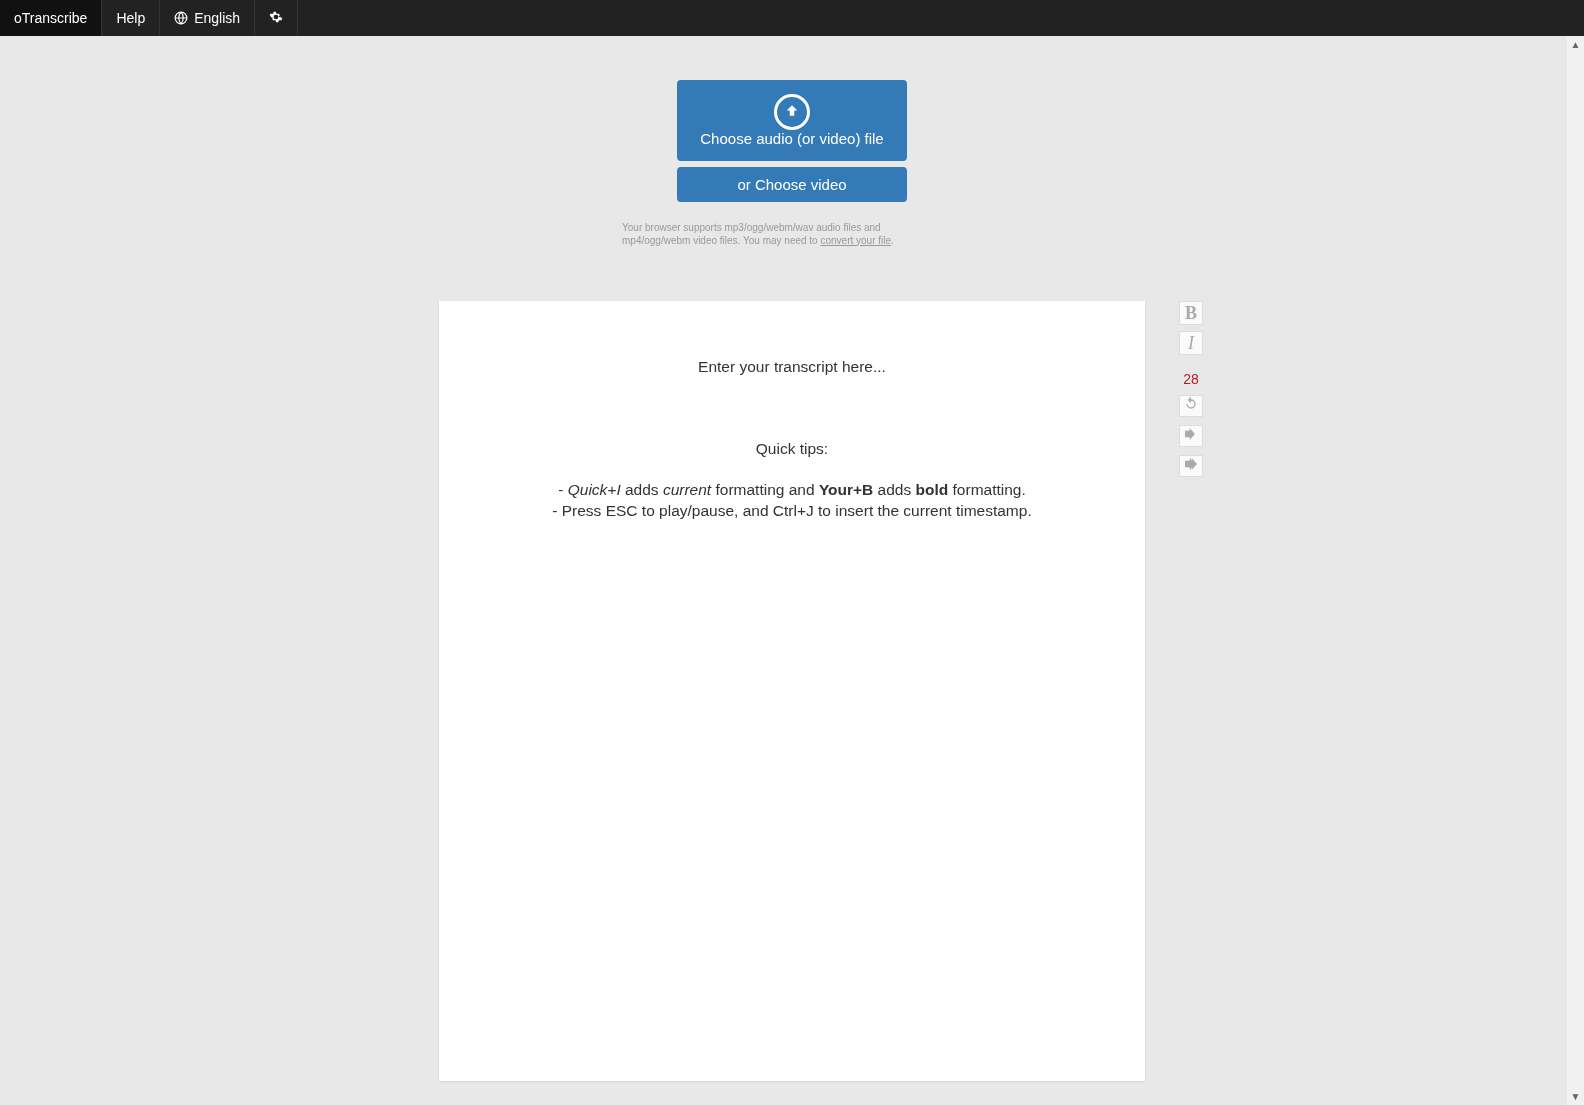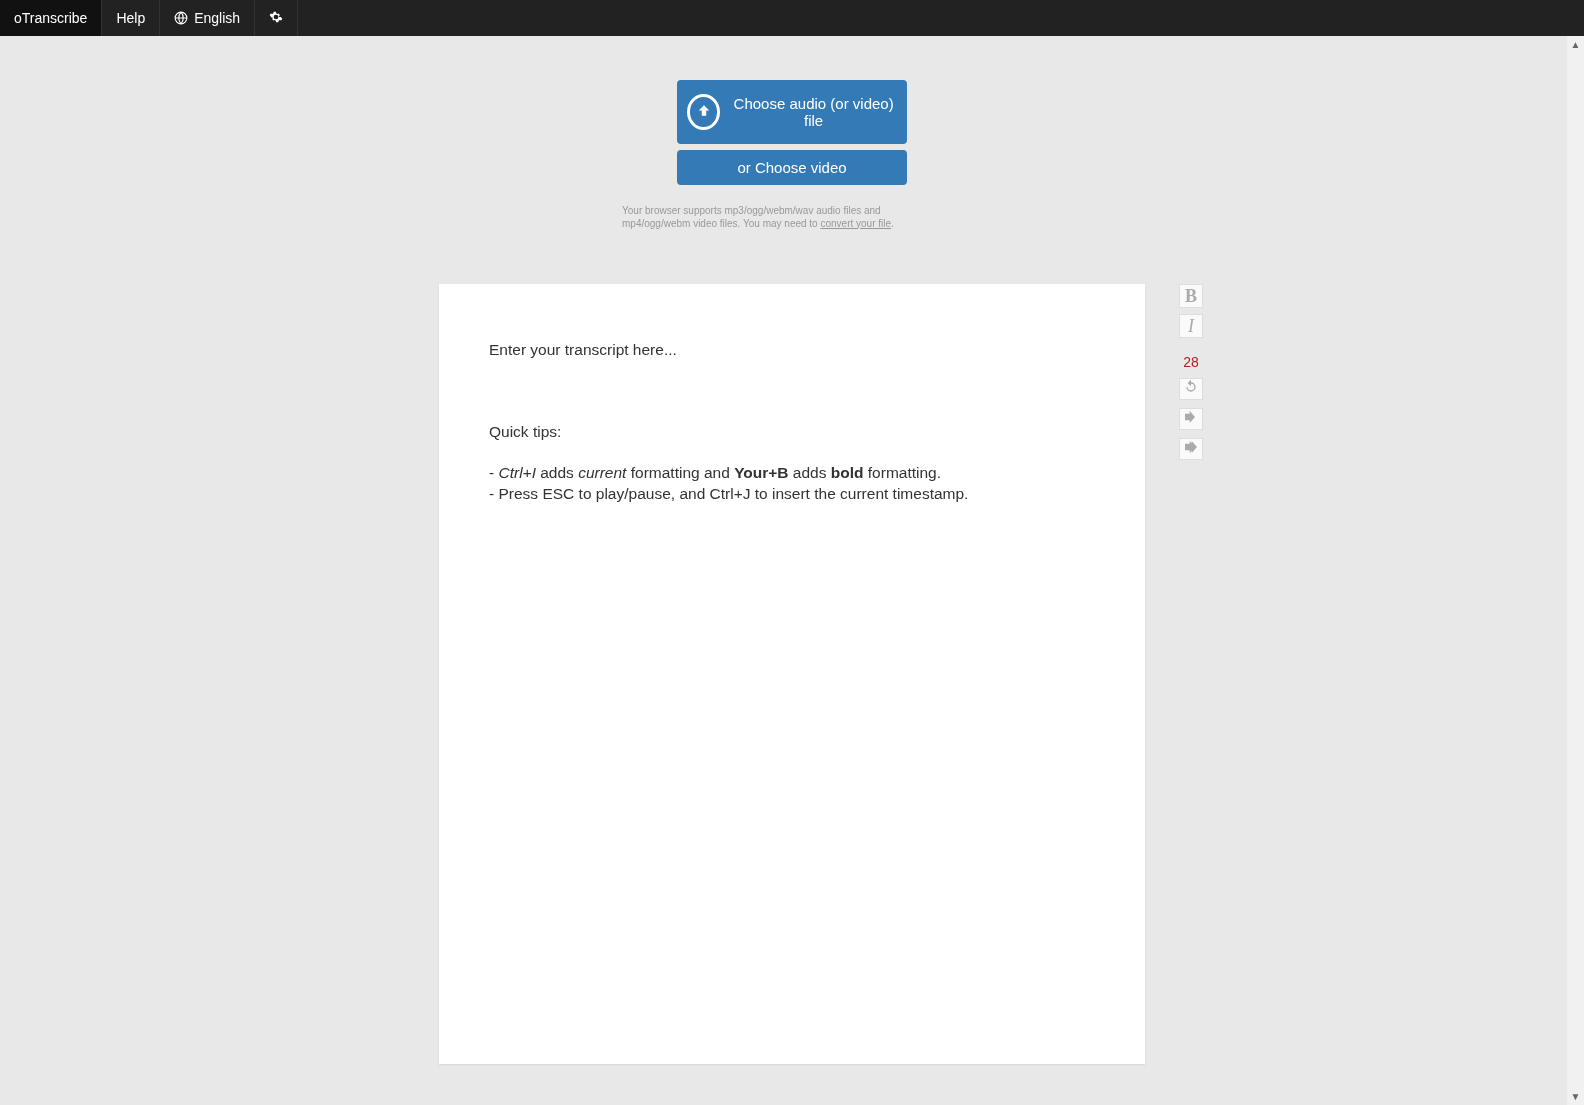--- a/index.html
+++ b/index.html
@@ -49,22 +49,22 @@
   border: none;
   border-radius: 4px;
   cursor: pointer;
   font-size: 15px;
   text-align: center;
 }
 .btn-choose {
   width: 230px;
   padding: 14px 10px 14px 10px;
   display: flex;
-  align-items: center;
-  gap: 10px;
+  flex-direction: column;
+  align-items: center;
 }
 .btn-choose .upload-icon-wrap {
   width: 36px; height: 36px;
   border: 3px solid #fff;
   border-radius: 50%;
   display: flex; align-items: center; justify-content: center;
 }
 .btn-youtube {
   width: 230px;
   padding: 9px 10px;
@@ -89,21 +89,21 @@
 .editor {
   background: #fff;
   width: 706px;
   min-height: 780px;
   padding: 56px 50px;
   font-size: 15.5px;
   color: #333;
   line-height: 1.35;
   box-shadow: 0 1px 2px rgba(0,0,0,0.08);
 }
-.editor p { margin-bottom: 20px; }
+.editor p { margin-bottom: 20px; text-align: center; }
 .editor p.tight { margin-bottom: 0; }
 .side-tools {
   position: absolute;
   left: 740px;
   top: 0;
   display: flex;
   flex-direction: column;
   align-items: center;
   gap: 6px;
 }
@@ -183,21 +183,21 @@
       <span>Your browser supports mp3/ogg/webm/wav audio files and mp4/ogg/webm video files. You may need to </span><a href="#">convert your file</a><span>.</span>
     </div>
   </div>
 
   <div class="editor-wrap">
     <div class="editor" contenteditable="true" style="">
       <p>Enter your transcript here...</p>
       <p>&nbsp;</p>
       <p>Quick tips:</p>
       <p class="tight">
-        <span>- </span><em>Ctrl+I</em><span> adds </span><em>current</em><span> formatting and </span><strong>Your+B</strong><span> adds </span><strong>bold</strong><span> formatting.</span>
+        <span>- </span><em>Quick+I</em><span> adds </span><em>current</em><span> formatting and </span><strong>Your+B</strong><span> adds </span><strong>bold</strong><span> formatting.</span>
       </p>
       <p class="tight">- Press ESC to play/pause, and Ctrl+J to insert the current timestamp.</p>
     </div>
 
     <div class="side-tools">
       <div class="tool-btn bold">B</div>
       <div class="tool-btn italic">I</div>
       <div class="side-label">28</div>
       <div class="side-icon boxed">
         <span>

